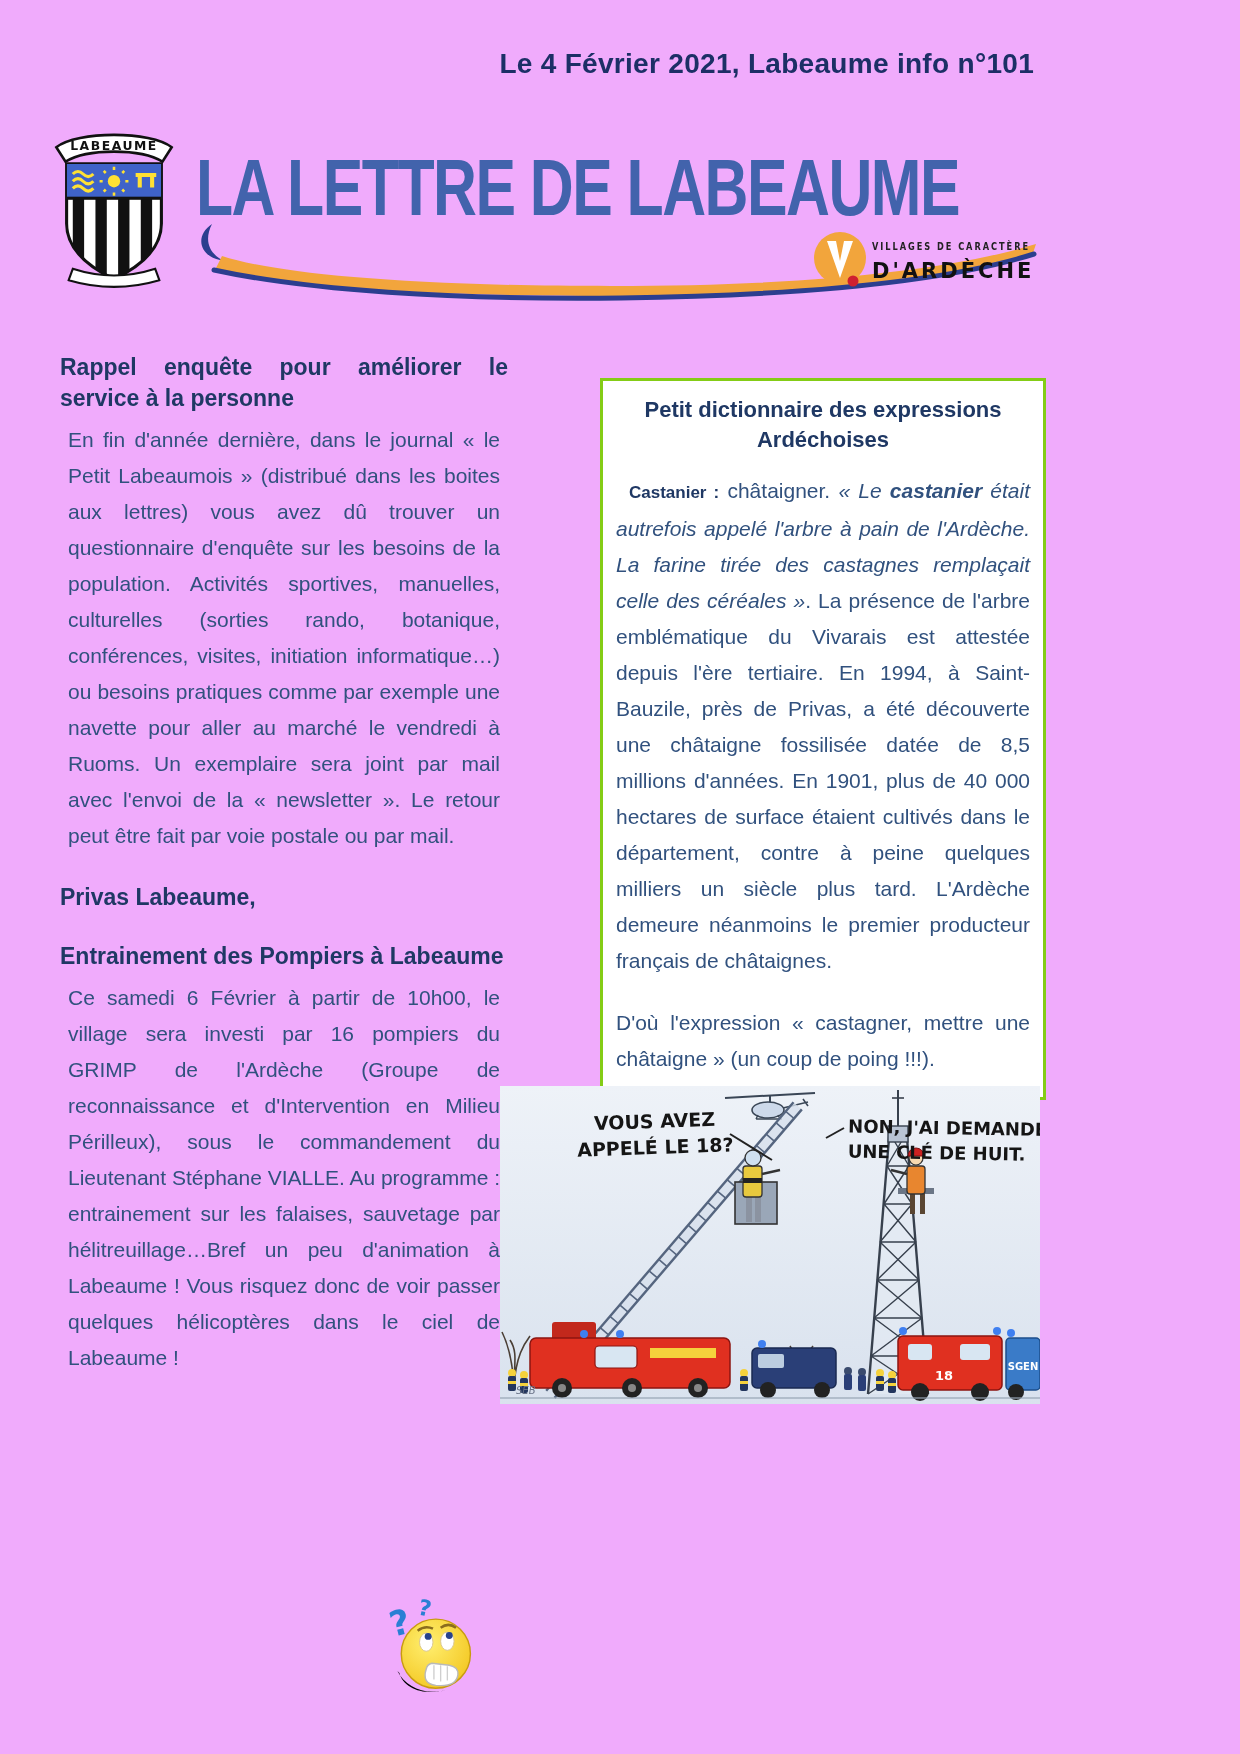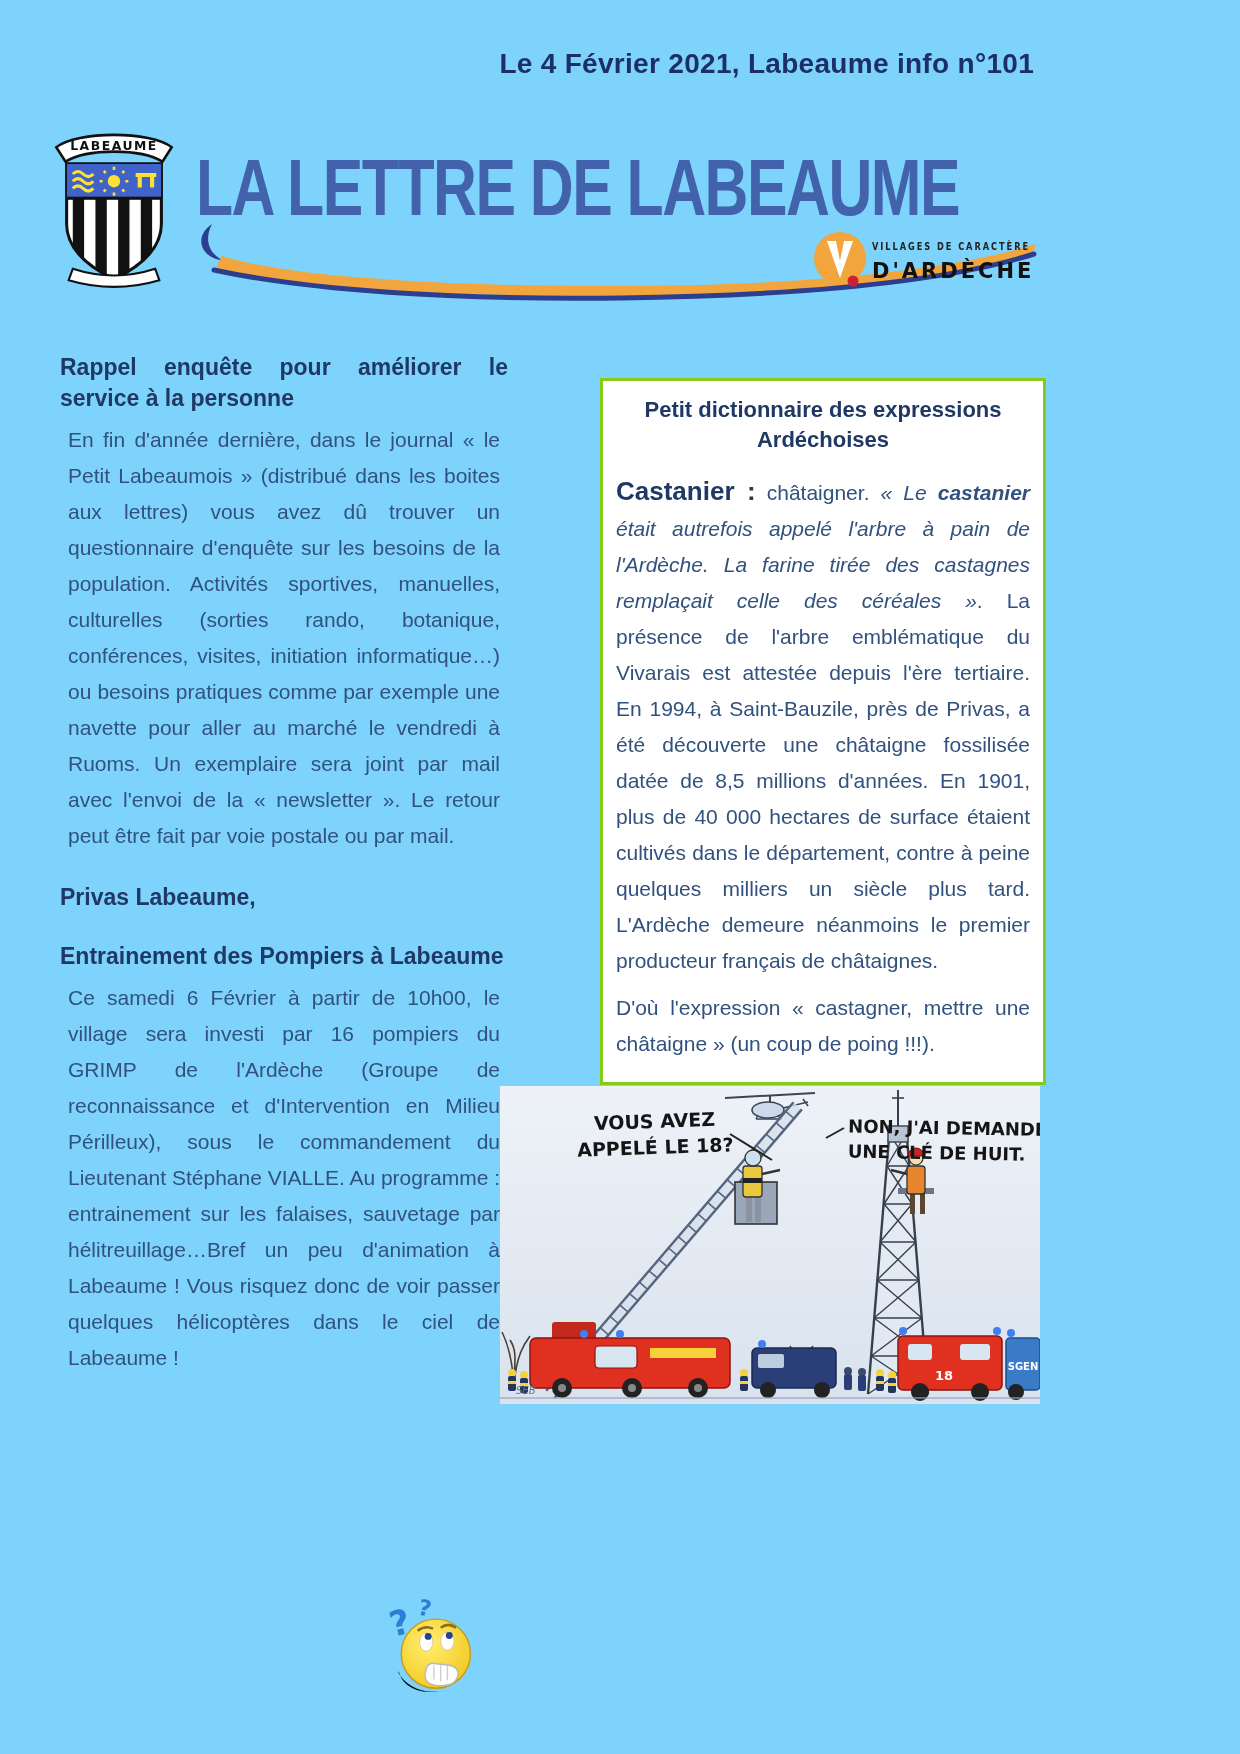--- a/index.html
+++ b/index.html
@@ -1,16 +1,16 @@
 <!DOCTYPE html>
 <html><head>
 <meta charset="utf-8">
 <style>
   html,body{margin:0;padding:0;background:#fff;}
-  .page{position:relative;width:1240px;height:1754px;background:#7dd3fc;overflow:hidden;
+  .page{position:relative;width:1240px;height:1754px;background:#f0abfc;overflow:hidden;
         font-family:"Liberation Sans",sans-serif;}
   
   .dateline{position:absolute;top:48px;right:206px;font-size:28px;font-weight:bold;
             color:#1c2f66;letter-spacing:.3px;}
   .banner{position:absolute;left:46px;top:124px;width:994px;height:170px;}
   .crest{position:absolute;left:0;top:0;width:136px;height:166px;}
   .banner-title{position:absolute;left:150px;top:18px;width:850px;white-space:nowrap;
                 font-size:80px;font-weight:bold;color:#4263ac;letter-spacing:-2px;
                 transform:scaleX(.76);transform-origin:left top;}
   .swoosh{position:absolute;left:140px;top:96px;width:860px;height:90px;}
@@ -21,22 +21,22 @@
   .article h2{margin:0 0 8px 0;font-size:23px;line-height:31px;font-weight:bold;
               color:#1f3864;text-align:justify;}
   .article p{margin:8px;font-size:21px;line-height:36px;color:#31517e;text-align:justify;}
   .article p + p{margin-top:0;}
   
   .dictbox{position:absolute;left:600px;top:378px;width:446px;box-sizing:border-box;
            border:3px solid #84cc16;padding:14px 13px 20px 13px;background:#fff;}
   .dictbox .boxtitle{font-size:22px;line-height:30px;font-weight:bold;color:#1f3864;
                      text-align:center;margin:0 0 18px 0;}
   .dictbox p{margin:0;font-size:21px;line-height:36px;color:#31517e;text-align:justify;}
-  .dictbox p.second{margin-top:11px;}
-  .term{font-weight:bold;color:#1f3864;font-size:26px;}
+  .dictbox p.second{margin-top:26px;}
+  .term{font-weight:bold;color:#1f3864;font-size:17px;margin-left:13px;}
   .ital{font-style:italic;margin-top:24px;}
   .term-ital{font-style:italic;font-weight:bold;}
   
   .cartoon{position:absolute;left:500px;top:1086px;width:540px;height:318px;}
   
   .footer{position:absolute;left:384px;top:1592px;display:flex;align-items:flex-end;}
   .footer .emoji{width:96px;height:108px;}
   .tagline{font-size:33px;font-weight:bold;color:#2f5496;margin:0 0 14px 6px;
            letter-spacing:.3px;}
   text{font-family:"DejaVu Sans",sans-serif;}

